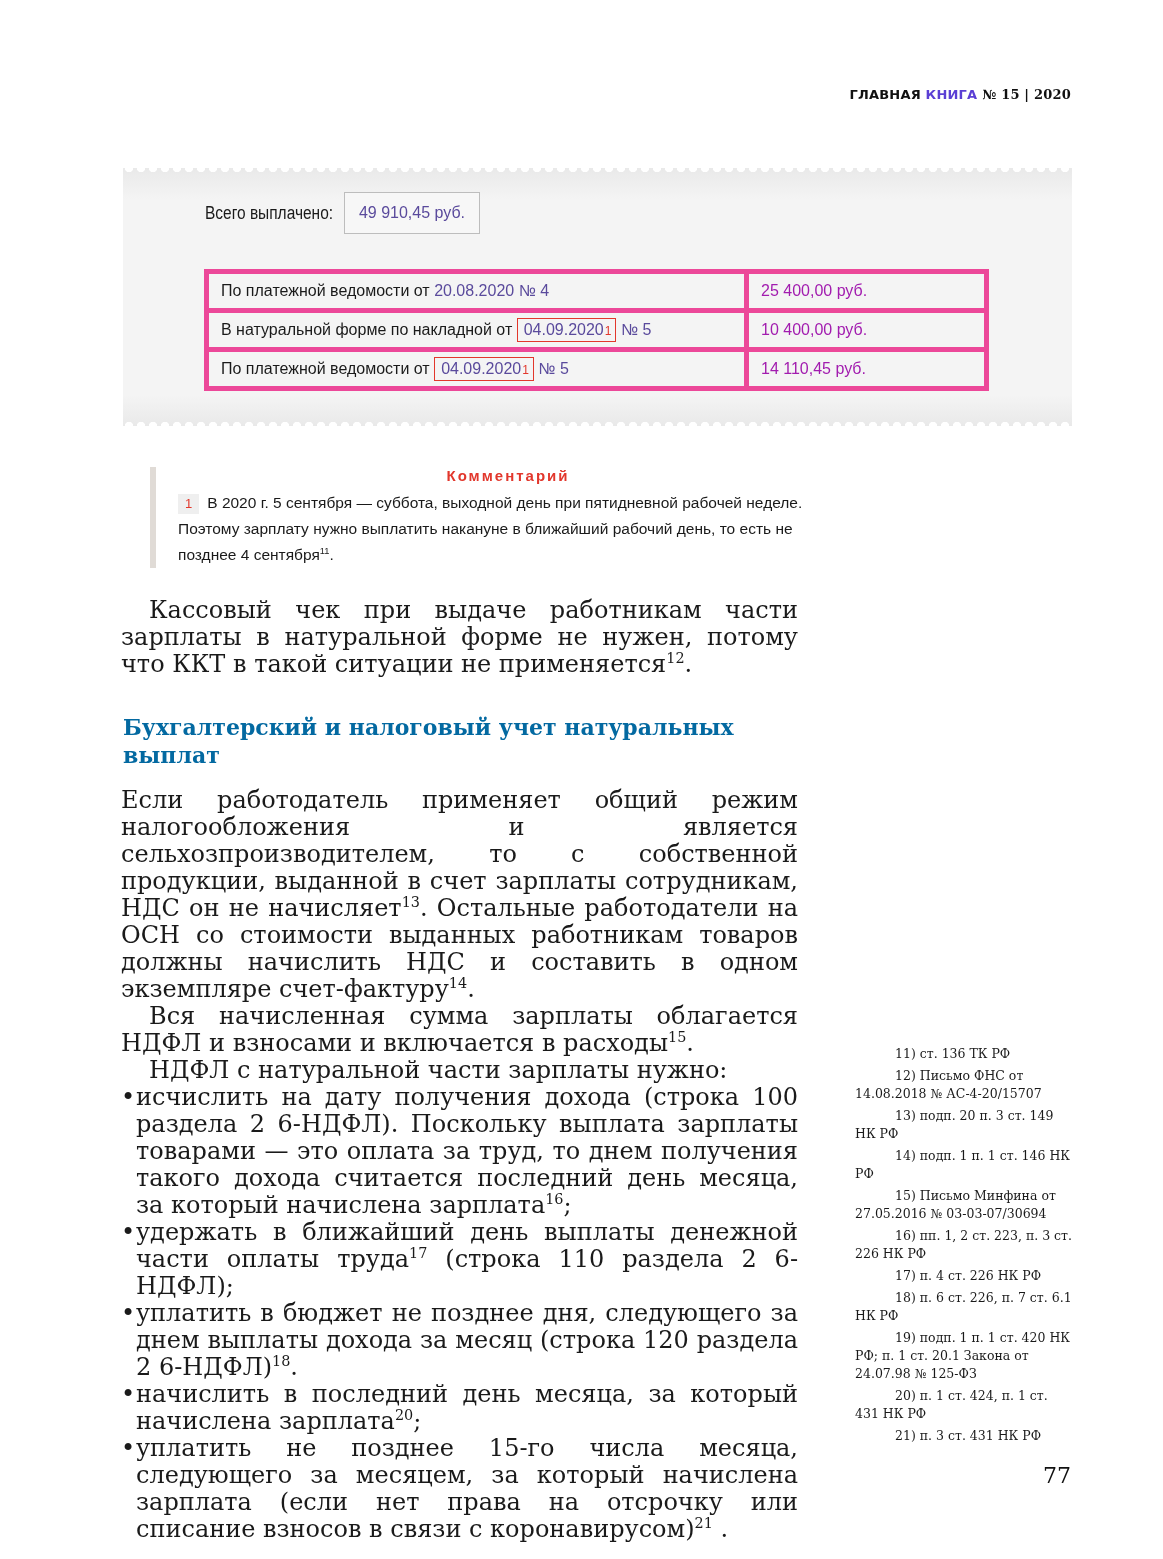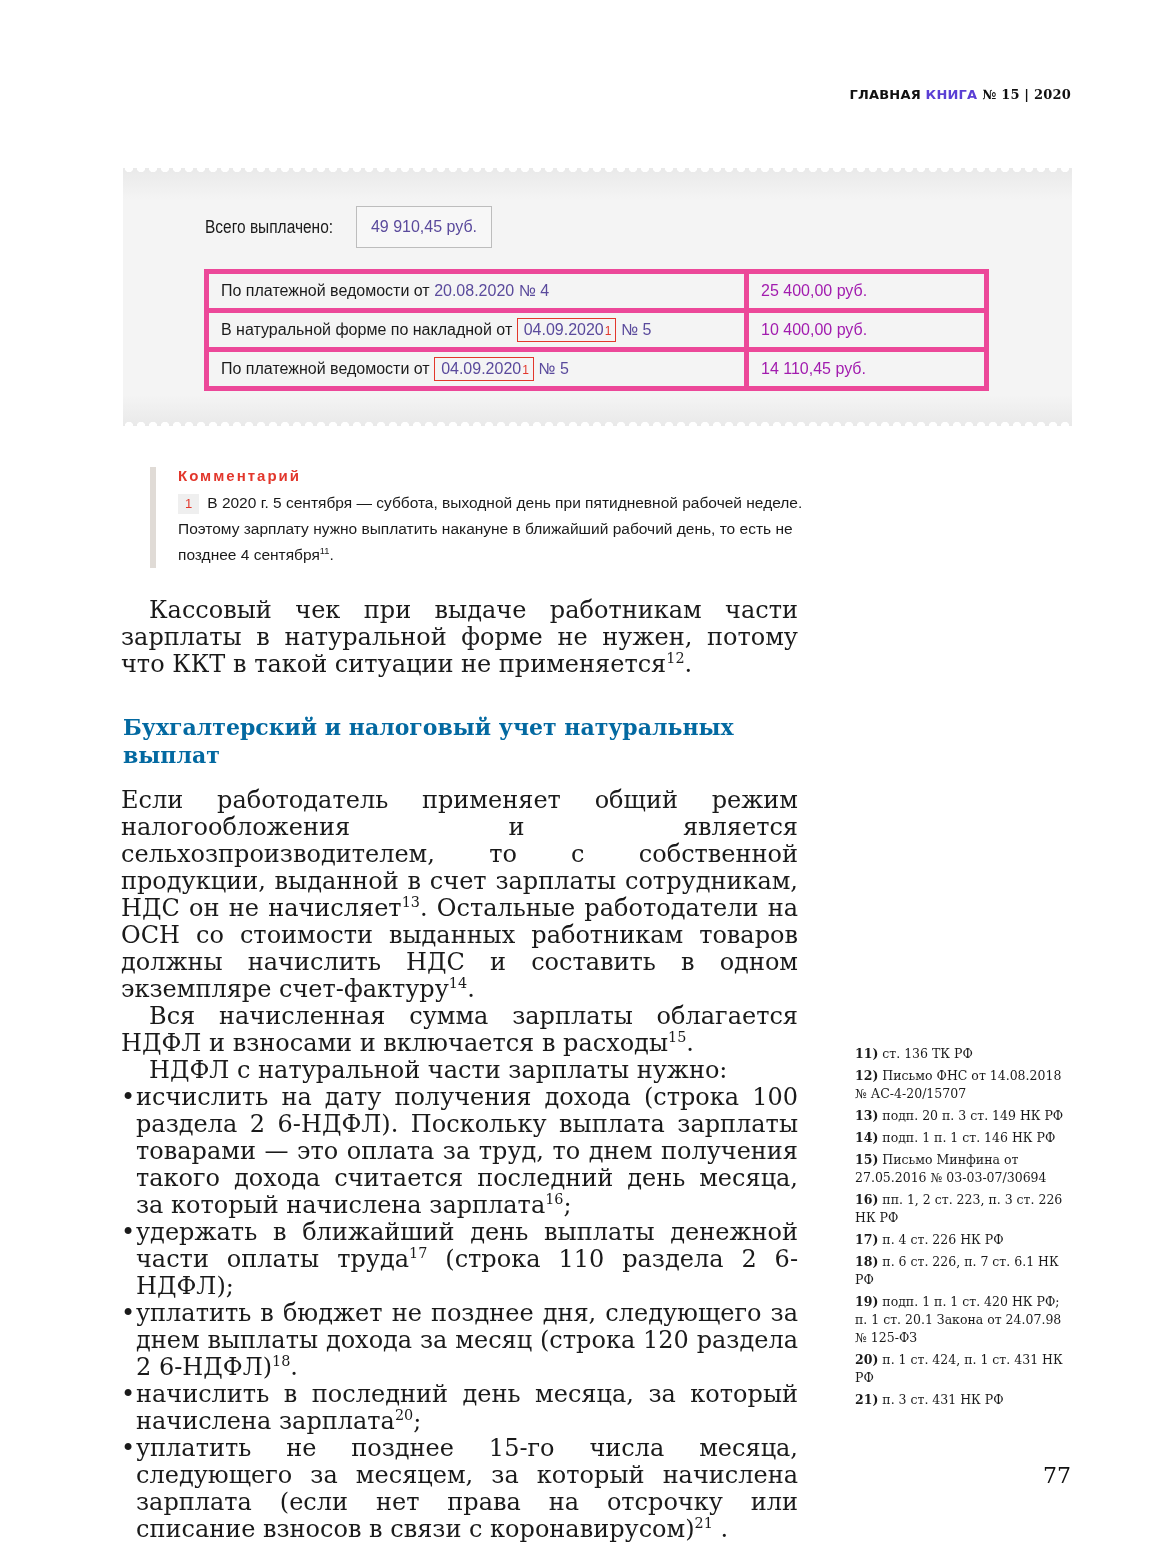--- a/index.html
+++ b/index.html
@@ -22,42 +22,42 @@
     background-size: 12px 5px; background-repeat: repeat-x;
   }
   .panel:before {
     top: 0;
     background-image: radial-gradient(circle at 6px 0px, #ffffff 4px, transparent 4.5px);
   }
   .panel:after {
     bottom: 0;
     background-image: radial-gradient(circle at 6px 5px, #ffffff 4px, transparent 4.5px);
   }
-  .total-row { position: absolute; left: 82px; top: 38px; display: flex; align-items: center; }
+  .total-row { position: absolute; left: 82px; top: 24px; display: flex; align-items: center; }
   .total-label { font-family: "Liberation Sans", sans-serif; font-size: 18px; color: #1a1a1a; transform: scaleX(0.86); transform-origin: left; margin-right: -16px; }
   .total-value {
-    margin-left: 18px; border: 1px solid #bdbdbd; background: #f7f7f7;
+    margin-left: 6px; border: 1px solid #bdbdbd; background: #f7f7f7;
     padding: 11px 14px; font-family: "Liberation Sans", sans-serif; font-size: 16px; color: #5a4a9c;
   }
   table.payments {
     position: absolute; left: 81px; top: 101px; width: 785px; border-collapse: collapse;
     font-family: "Liberation Sans", sans-serif; font-size: 16px; background: #f4f4f4;
   }
   table.payments td { border: 5px solid #ec4899; height: 39px; padding: 0 12px; box-sizing: border-box; }
   table.payments td.amt { width: 240px; color: #a21caf; }
   .lbl { color: #1a1a1a; }
   .ref { color: #5a4a9c; }
   .hl {
     display: inline-block; border: 1px solid #e2372c; padding: 2px 4px 2px 6px; color: #5a4a9c; position: relative;
   }
   .hl .mark { color: #e2372c; font-size: 12px; margin-left: 1px; }
 
   
   .comment { position: absolute; left: 150px; top: 467px; width: 660px; border-left: 6px solid #e0dbd6; padding-left: 22px; }
-  .comment-title { font-family: "Liberation Sans", sans-serif; font-weight: bold; font-size: 15px; color: #e2372c; letter-spacing: 2px; margin-bottom: 6px; }
+  .comment-title { font-family: "Liberation Sans", sans-serif; font-weight: bold; font-size: 15px; color: #e2372c; letter-spacing: 2px; margin-bottom: 6px; text-align: center; }
   .comment-body { font-family: "Liberation Sans", sans-serif; font-size: 15.5px; line-height: 26px; color: #1a1a1a; }
   .badge { display: inline-block; background: #efefef; color: #e2372c; font-size: 13px; padding: 0 7px; margin-right: 8px; line-height: 20px; }
   sup { font-size: 60%; line-height: 0; }
 
   .body-text {
     position: absolute; left: 121px; width: 677px;
     font-family: "DejaVu Serif", serif; font-size: 24px; line-height: 27px; color: #1a1a1a;
     text-align: justify;
   }
   .body-text p { margin: 0; }
@@ -68,21 +68,21 @@
   }
   ul.bul { list-style: none; margin: 0; padding: 0; }
   ul.bul li { position: relative; padding-left: 15px; }
   ul.bul li:before { content: "•"; position: absolute; left: 0; }
 
   .footnotes {
     position: absolute; left: 855px; top: 1045px; width: 220px;
     font-family: "DejaVu Serif", serif; font-size: 12.5px; line-height: 18px; color: #1a1a1a;
   }
   .fn { margin-bottom: 4px; }
-  .fn b { font-weight: bold; }
+  .fn b { font-weight: normal; margin-left: 40px; }
   .pagenum { position: absolute; right: 92px; top: 1463px; font-family: "DejaVu Serif", serif; font-size: 22px; color: #111; }
 </style>
 </head>
 <body>
 
 <div class="header">
   <span class="brand1">ГЛАВНАЯ</span>
   <span class="brand2">КНИГА</span>
   <span class="issue">№ 15 | 2020</span>
 </div>

